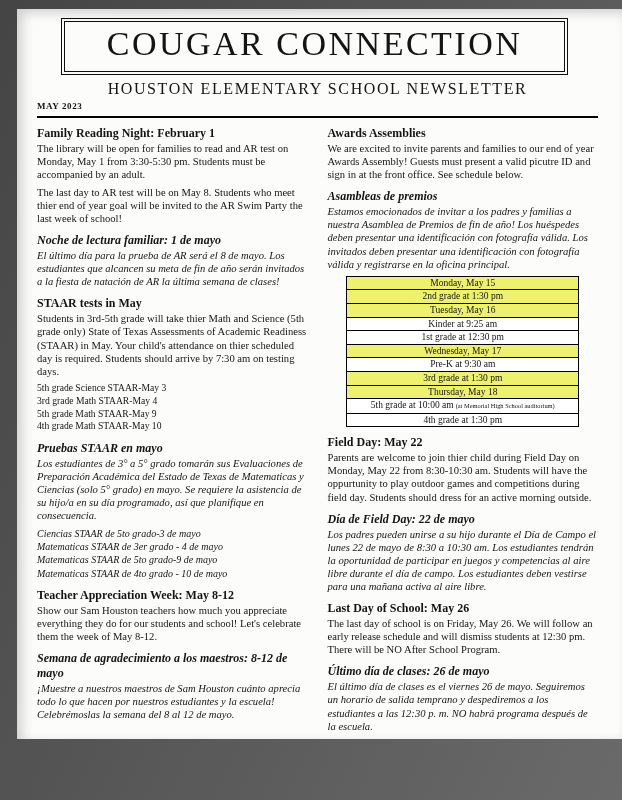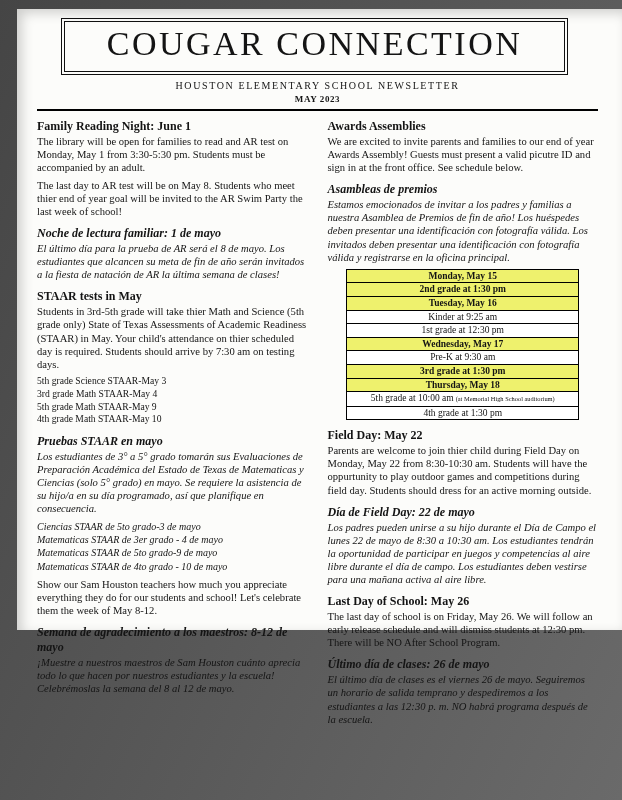--- a/index.html
+++ b/index.html
@@ -6,42 +6,42 @@
   html, body { margin: 0; padding: 0; }
   body {
     width: 622px; height: 800px; overflow: hidden;
     background: var(--scan_bg, #5c5c5c);
     font-family: "Liberation Serif", "DejaVu Serif", serif;
     color: var(--ink, #141414);
   }
   .scan { position: relative; width: 622px; height: 800px;
           background: linear-gradient(115deg, #454545, #6a6a6a); }
   .page {
-    position: absolute; left: 17px; top: 9px; width: 605px; height: 621px;
+    position: absolute; left: 17px; top: 9px; width: 605px; height: 730px;
     background: var(--page_bg, #fcfcfa);
     padding: 7px 24px 10px 20px;
     box-shadow: inset 5px 4px 12px rgba(0,0,0,0.18);
   }
   
   .title-box {
     border: 4px double #101010;
     margin: 2px 30px 5px 24px;
     padding: 3px 4px 8px;
     text-align: center;
   }
   .title {
     margin: 0;
     font-size: 34px; font-weight: 400; letter-spacing: 2.5px;
     white-space: nowrap;
   }
   .subtitle {
-    text-align: center; font-size: 10px; letter-spacing: 1.6px; margin-top: 3px;
+    text-align: center; font-size: 16px; letter-spacing: 1.6px; margin-top: 3px;
   }
   .issue {
-    text-align: center; font-size: 9px; font-weight: bold; letter-spacing: .6px; margin-top: 3px;
+    font-size: 9px; font-weight: bold; letter-spacing: .6px; margin-top: 3px;
   }
   .rule { border-top: 2px solid #000; margin: 5px 0 7px; }
   
   .cols { display: flex; gap: 20px; }
   .col { flex: 1 1 0; font-size: 10.6px; line-height: 1.24; }
   h2 { font-size: 12px; font-weight: bold; margin: 8px 0 1px; }
   section:first-of-type h2 { margin-top: 1px; }
   p { margin: 0 0 4.5px; }
   .es h2 { font-style: italic; }
   .es p, .es .sched-list { font-style: italic; }
@@ -51,21 +51,21 @@
   .awards-table {
     width: 86%; margin: 5px auto 5px;
     border: 1px solid #000; background: #fff;
   }
   .trow {
     border-bottom: 1px solid #000;
     text-align: center; font-size: 9.5px; line-height: 12.6px;
     padding: 0 2px; white-space: nowrap; overflow: hidden;
   }
   .trow:last-child { border-bottom: none; }
-  .trow.hl { background: var(--highlight, #eef16d); font-weight: bold; }
+  .trow.hl { background: var(--highlight, #eef16d); }
   .trow .note { font-size: 6.4px; margin-left: 2px; }
 </style>
 </head>
 <body>
 
 <div class="scan">
   <div class="page">
 
     <header>
       <div class="title-box">
@@ -74,21 +74,21 @@
       <div class="subtitle">HOUSTON ELEMENTARY SCHOOL NEWSLETTER</div>
       <div class="issue">MAY 2023</div>
       <div class="rule"></div>
     </header>
 
     <div class="cols">
 
       <div class="col">
 
         <section>
-          <h2>Family Reading Night: June 1</h2>
+          <h2>Family Reading Night: February 1</h2>
           <p>The library will be open for families to read and AR test on Monday, May 1 from 3:30-5:30 pm. Students must be accompanied by an adult.</p>
           <p>The last day to AR test will be on May 8. Students who meet thier end of year goal will be invited to the AR Swim Party the last week of school!</p>
         </section>
 
         <section class="es">
           <h2>Noche de lectura familiar: 1 de mayo</h2>
           <p>El último día para la prueba de AR será el 8 de mayo. Los estudiantes que alcancen su meta de fin de año serán invitados a la fiesta de natación de AR la última semana de clases!</p>
         </section>
 
         <section>
@@ -107,20 +107,21 @@
           <p>Los estudiantes de 3° a 5° grado tomarán sus Evaluaciones de Preparación Académica del Estado de Texas de Matematicas y Ciencias (solo 5° grado) en mayo. Se requiere la asistencia de su hijo/a en su día programado, así que planifique en consecuencia.</p>
           <div class="sched-list es-list">
             <div>Ciencias STAAR de 5to grado-3 de mayo</div>
             <div>Matematicas STAAR de 3er grado - 4 de mayo</div>
             <div>Matematicas STAAR de 5to grado-9 de mayo</div>
             <div>Matematicas STAAR de 4to grado - 10 de mayo</div>
           </div>
         </section>
 
         <section>
+          <h2>Teacher Appreciation Week: May 8-12</h2>
           <p>Show our Sam Houston teachers how much you appreciate everything they do for our students and school! Let's celebrate them the week of May 8-12.</p>
         </section>
 
         <section class="es">
           <h2>Semana de agradecimiento a los maestros: 8-12 de mayo</h2>
           <p>¡Muestre a nuestros maestros de Sam Houston cuánto aprecia todo lo que hacen por nuestros estudiantes y la escuela! Celebrémoslas la semana del 8 al 12 de mayo.</p>
         </section>
 
       </div>
 

